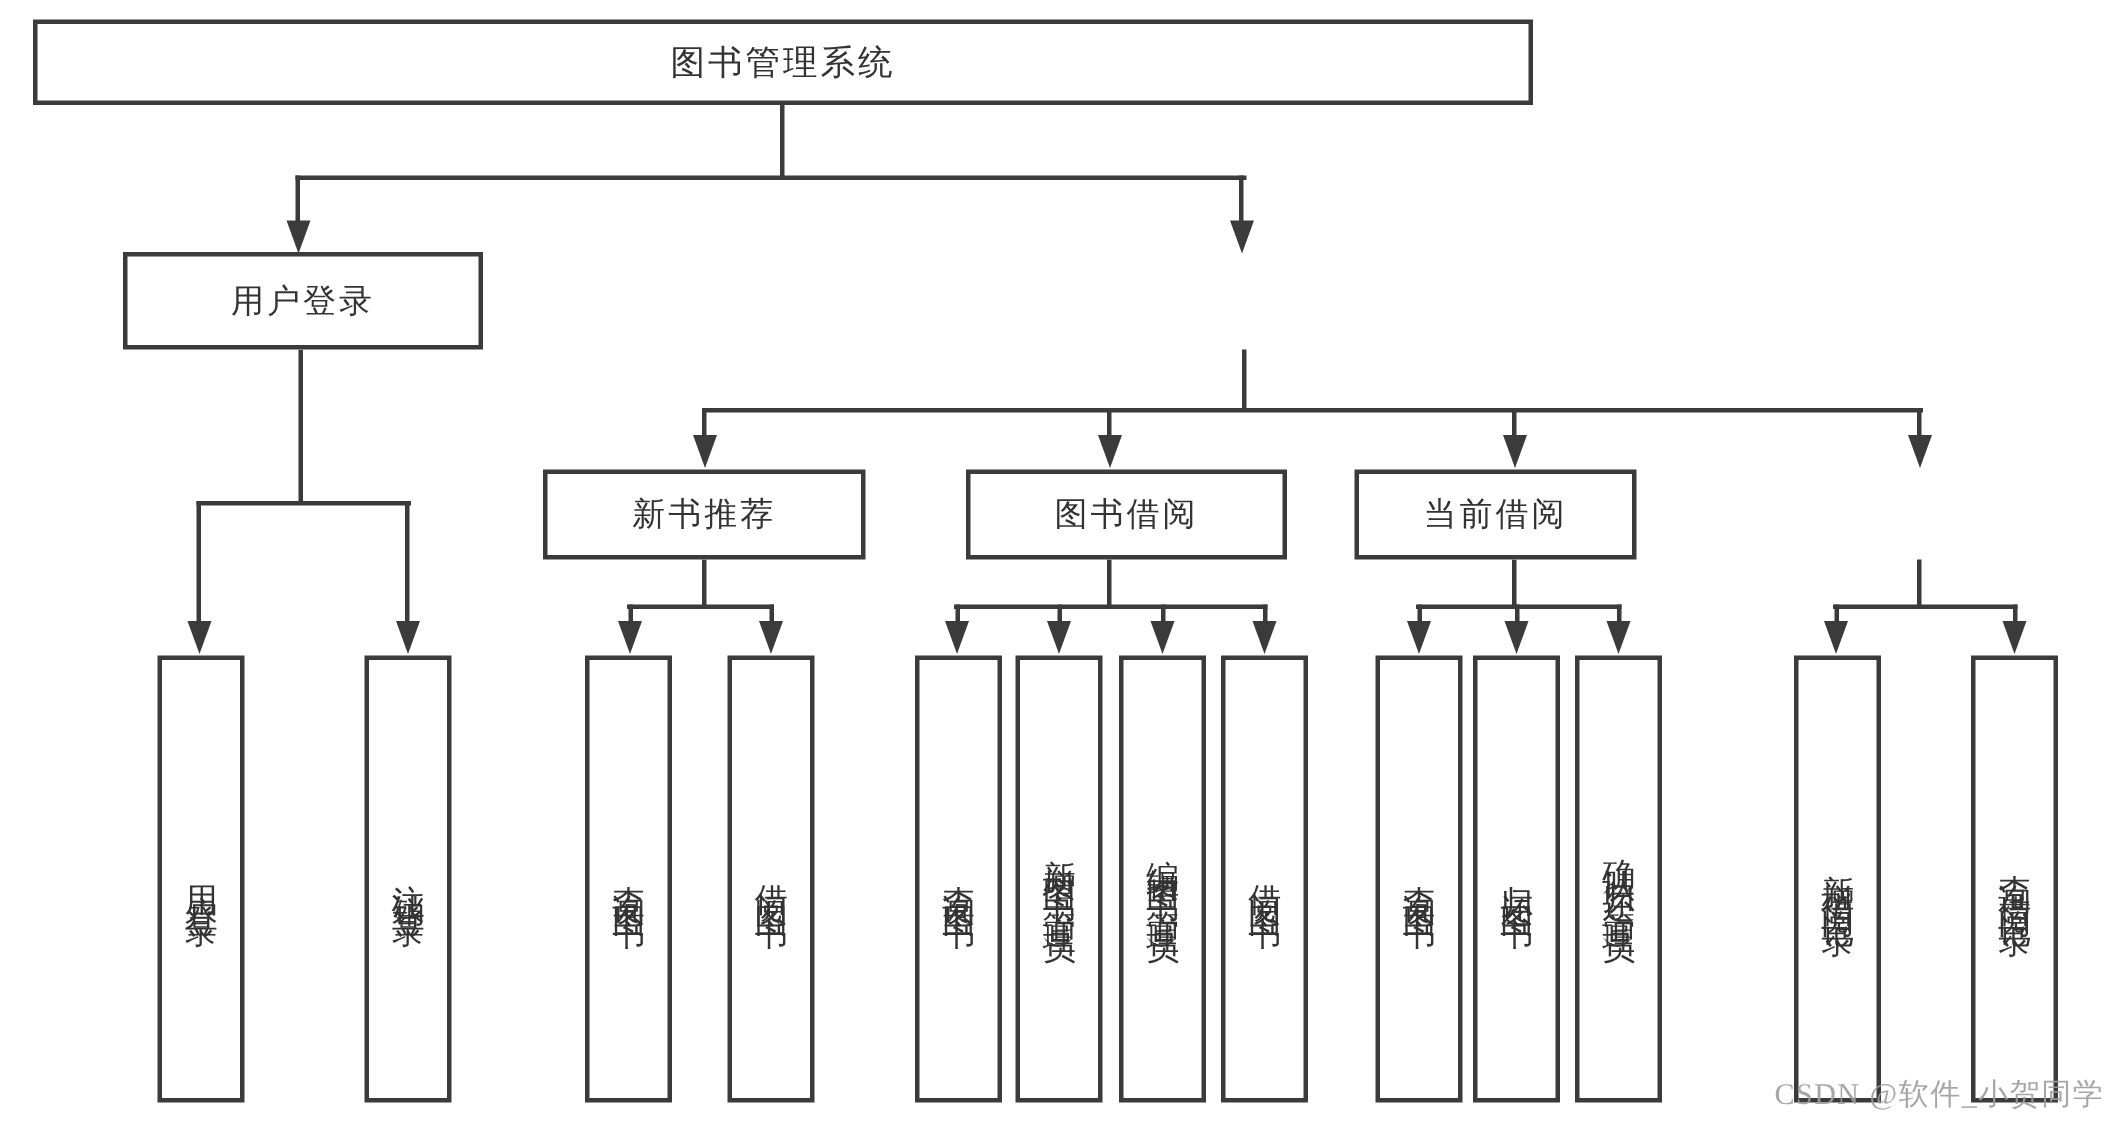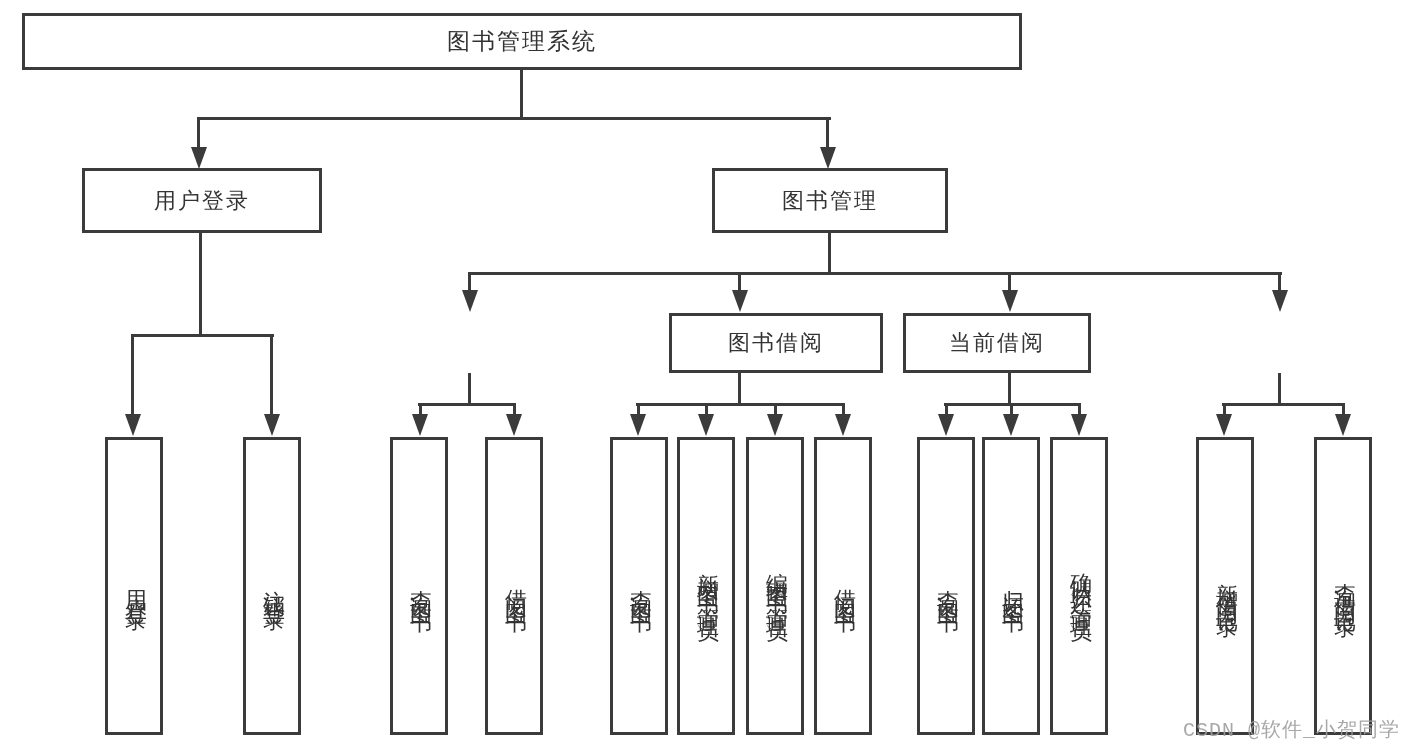--- a/index.html
+++ b/index.html
@@ -4,21 +4,21 @@
 <style>
   :root{
     --line:#3b3b3b;
     --text:#333333;
     --bg:#ffffff;
     --wm:#9e9e9e;
   }
   html,body{margin:0;padding:0;background:var(--bg);}
   #canvas{
     position:relative;width:1405px;height:747px;background:var(--bg);
-    font-family:Liberation Mono, monospace;overflow:hidden;
+    font-family:Liberation Serif, serif;overflow:hidden;
   }
   .box{
     position:absolute;background:var(--bg);border:3px solid var(--line);
     box-sizing:border-box;display:flex;align-items:center;justify-content:center;
   }
   .hlabel{font-size:22px;color:var(--text);letter-spacing:2px;white-space:nowrap;}
   .root-label{font-size:23px;}
   .leaf{top:437px;width:58px;height:298px;}
   .vtext{
     writing-mode:vertical-rl;text-orientation:mixed;
@@ -105,25 +105,25 @@
   </div>
 
   <div class="box" style="left:22px;top:13px;width:1000px;height:57px">
     <span class="hlabel root-label">图书管理系统</span>
   </div>
 
   <div class="box" style="left:82px;top:168px;width:240px;height:65px">
     <span class="hlabel">用户登录</span>
   </div>
 
-  <div class="box" style="left:712px;top:168px;width:236px;height:65px">
-    <span class="hlabel">图书管理</span>
+
+  <div class="box" style="left:362px;top:313px;width:215px;height:60px">
+    <span class="hlabel">新书推荐</span>
   </div>
-
-  <div class="box" style="left:669px;top:313px;width:214px;height:60px">
+  <div class="box" style="left:644px;top:313px;width:214px;height:60px">
     <span class="hlabel">图书借阅</span>
   </div>
   <div class="box" style="left:903px;top:313px;width:188px;height:60px">
     <span class="hlabel">当前借阅</span>
   </div>
 
   <div class="box leaf" style="left:105px">
     <span class="vtext">用户登录</span>
   </div>
   <div class="box leaf" style="left:243px">

